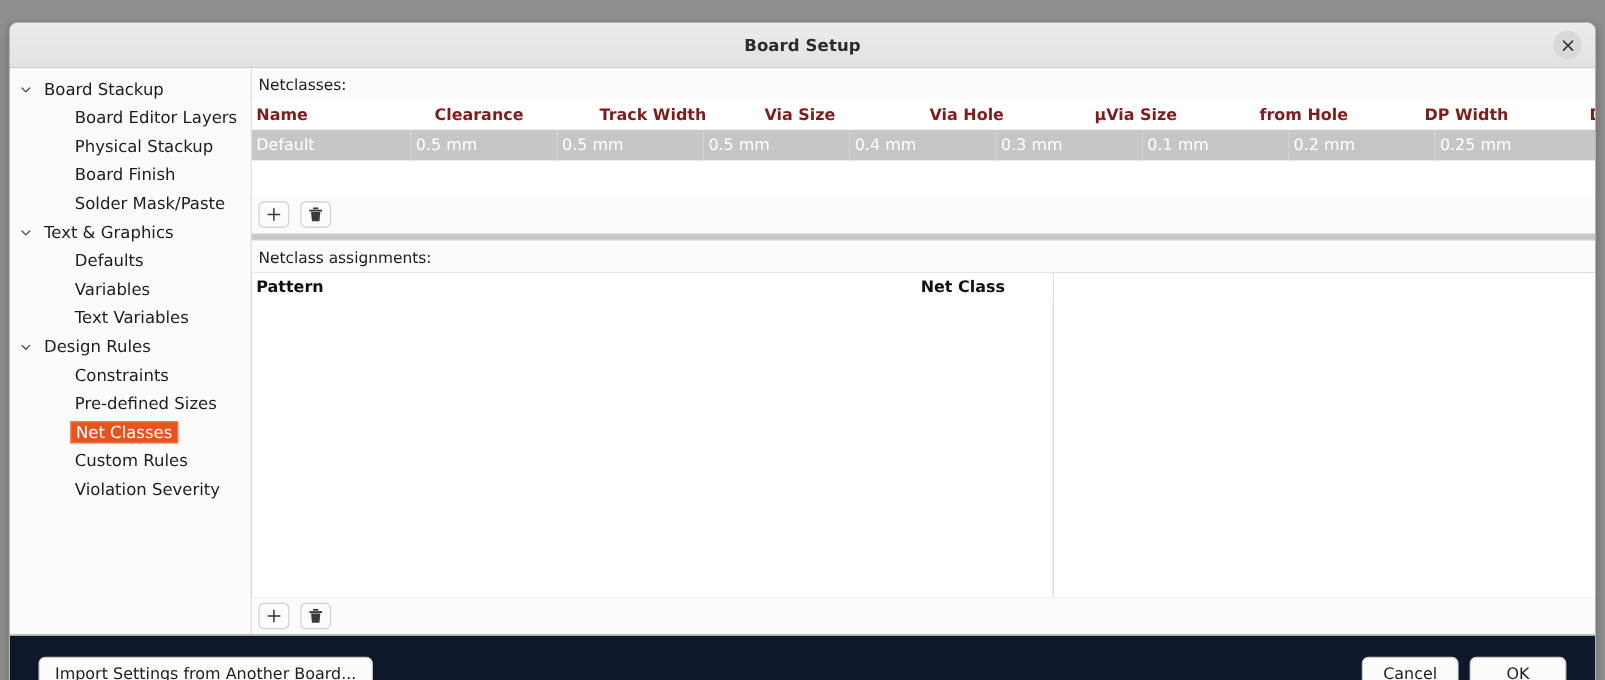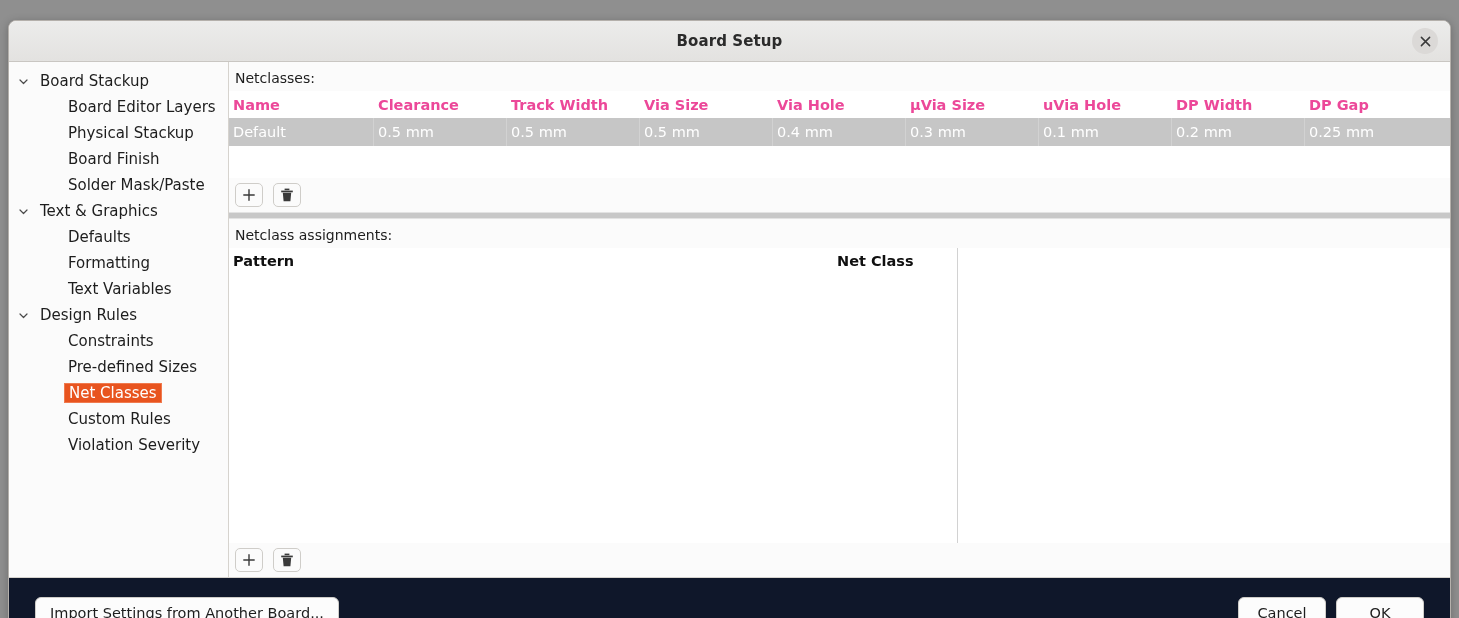--- a/index.html
+++ b/index.html
@@ -133,21 +133,22 @@
     background: #ffffff;
     border-top: 1px solid #ffffff;
   }
   .grid-header {
     display: flex;
     height: 26px;
     align-items: center;
     background: #ffffff;
     font-size: 14.5px;
     font-weight: bold;
-    color: #ec4899;
+    color: #7f1d1d;
+    gap: 17px;
   }
   .grid-header .cell { padding-left: 4px; }
   .grid-row {
     display: flex;
     height: 28px;
     align-items: flex-start;
     font-size: 14.5px;
   }
   .grid-row.selected { background: #c6c6c6; color: #ffffff; }
   .grid-row .cell {
@@ -308,21 +309,21 @@
             </svg>
           </span>
           <span class="tree-label">Text &amp; Graphics</span>
         </div>
         <div class="tree-item child">
           <span class="chev"></span>
           <span class="tree-label">Defaults</span>
         </div>
         <div class="tree-item child">
           <span class="chev"></span>
-          <span class="tree-label">Formatting</span>
+          <span class="tree-label">Variables</span>
         </div>
         <div class="tree-item child">
           <span class="chev"></span>
           <span class="tree-label">Text Variables</span>
         </div>
         <div class="tree-item">
           <span class="chev">
             <svg width="11" height="11" viewBox="0 0 11 11">
               <path d="M2 4 L5.5 7.5 L9 4" fill="none" stroke="#4a4a4a" stroke-width="1.2" stroke-linecap="round" stroke-linejoin="round"></path>
             </svg>
@@ -357,21 +358,21 @@
         <div class="panel-label">Netclasses:</div>
 
         <div class="grid">
           <div class="grid-header" id="nc-header">
               <div class="cell name">Name</div>
               <div class="cell">Clearance</div>
               <div class="cell">Track Width</div>
               <div class="cell">Via Size</div>
               <div class="cell">Via Hole</div>
               <div class="cell">µVia Size</div>
-              <div class="cell">uVia Hole</div>
+              <div class="cell">from Hole</div>
               <div class="cell">DP Width</div>
               <div class="cell">DP Gap</div>
             </div>
           <div id="nc-body">
               <div class="grid-row selected">
                 <div class="cell name">Default</div>
                 <div class="cell">0.5 mm</div>
                 <div class="cell">0.5 mm</div>
                 <div class="cell">0.5 mm</div>
                 <div class="cell">0.4 mm</div>

